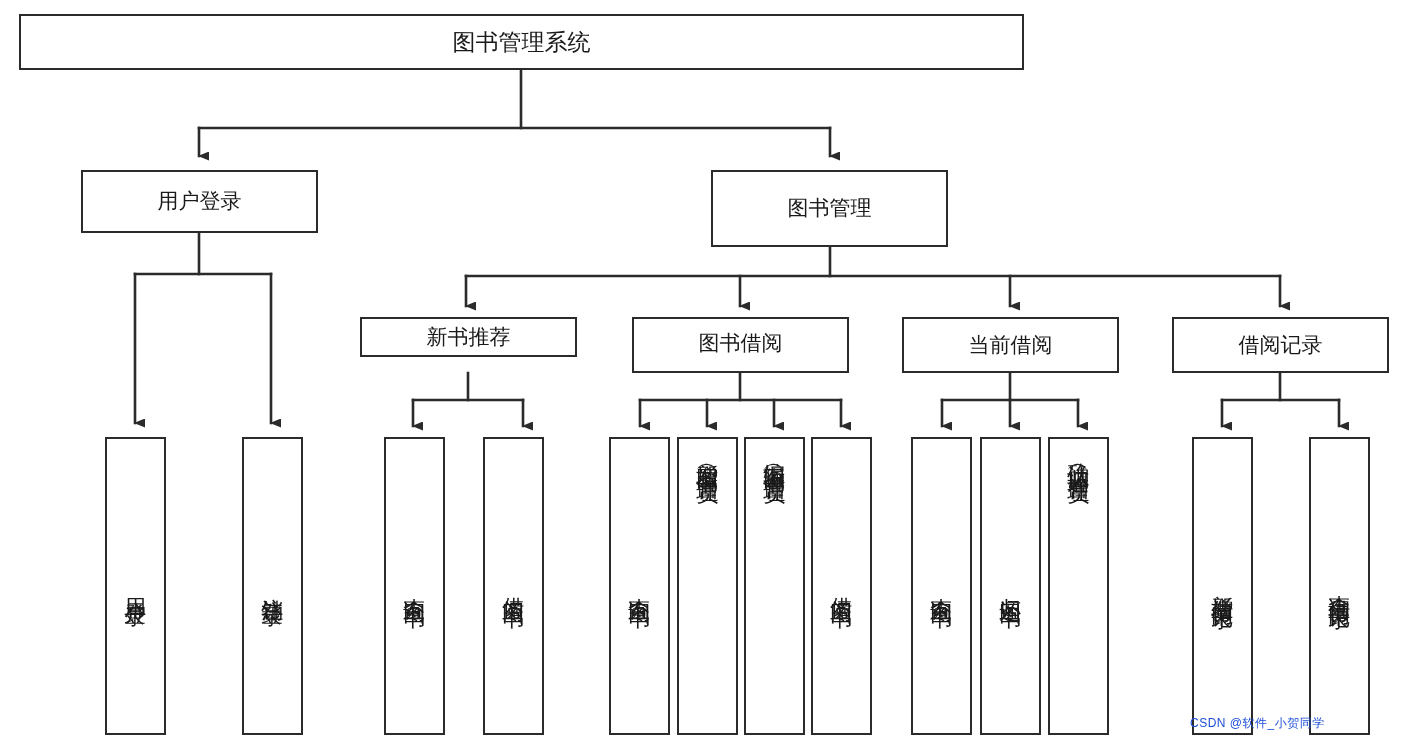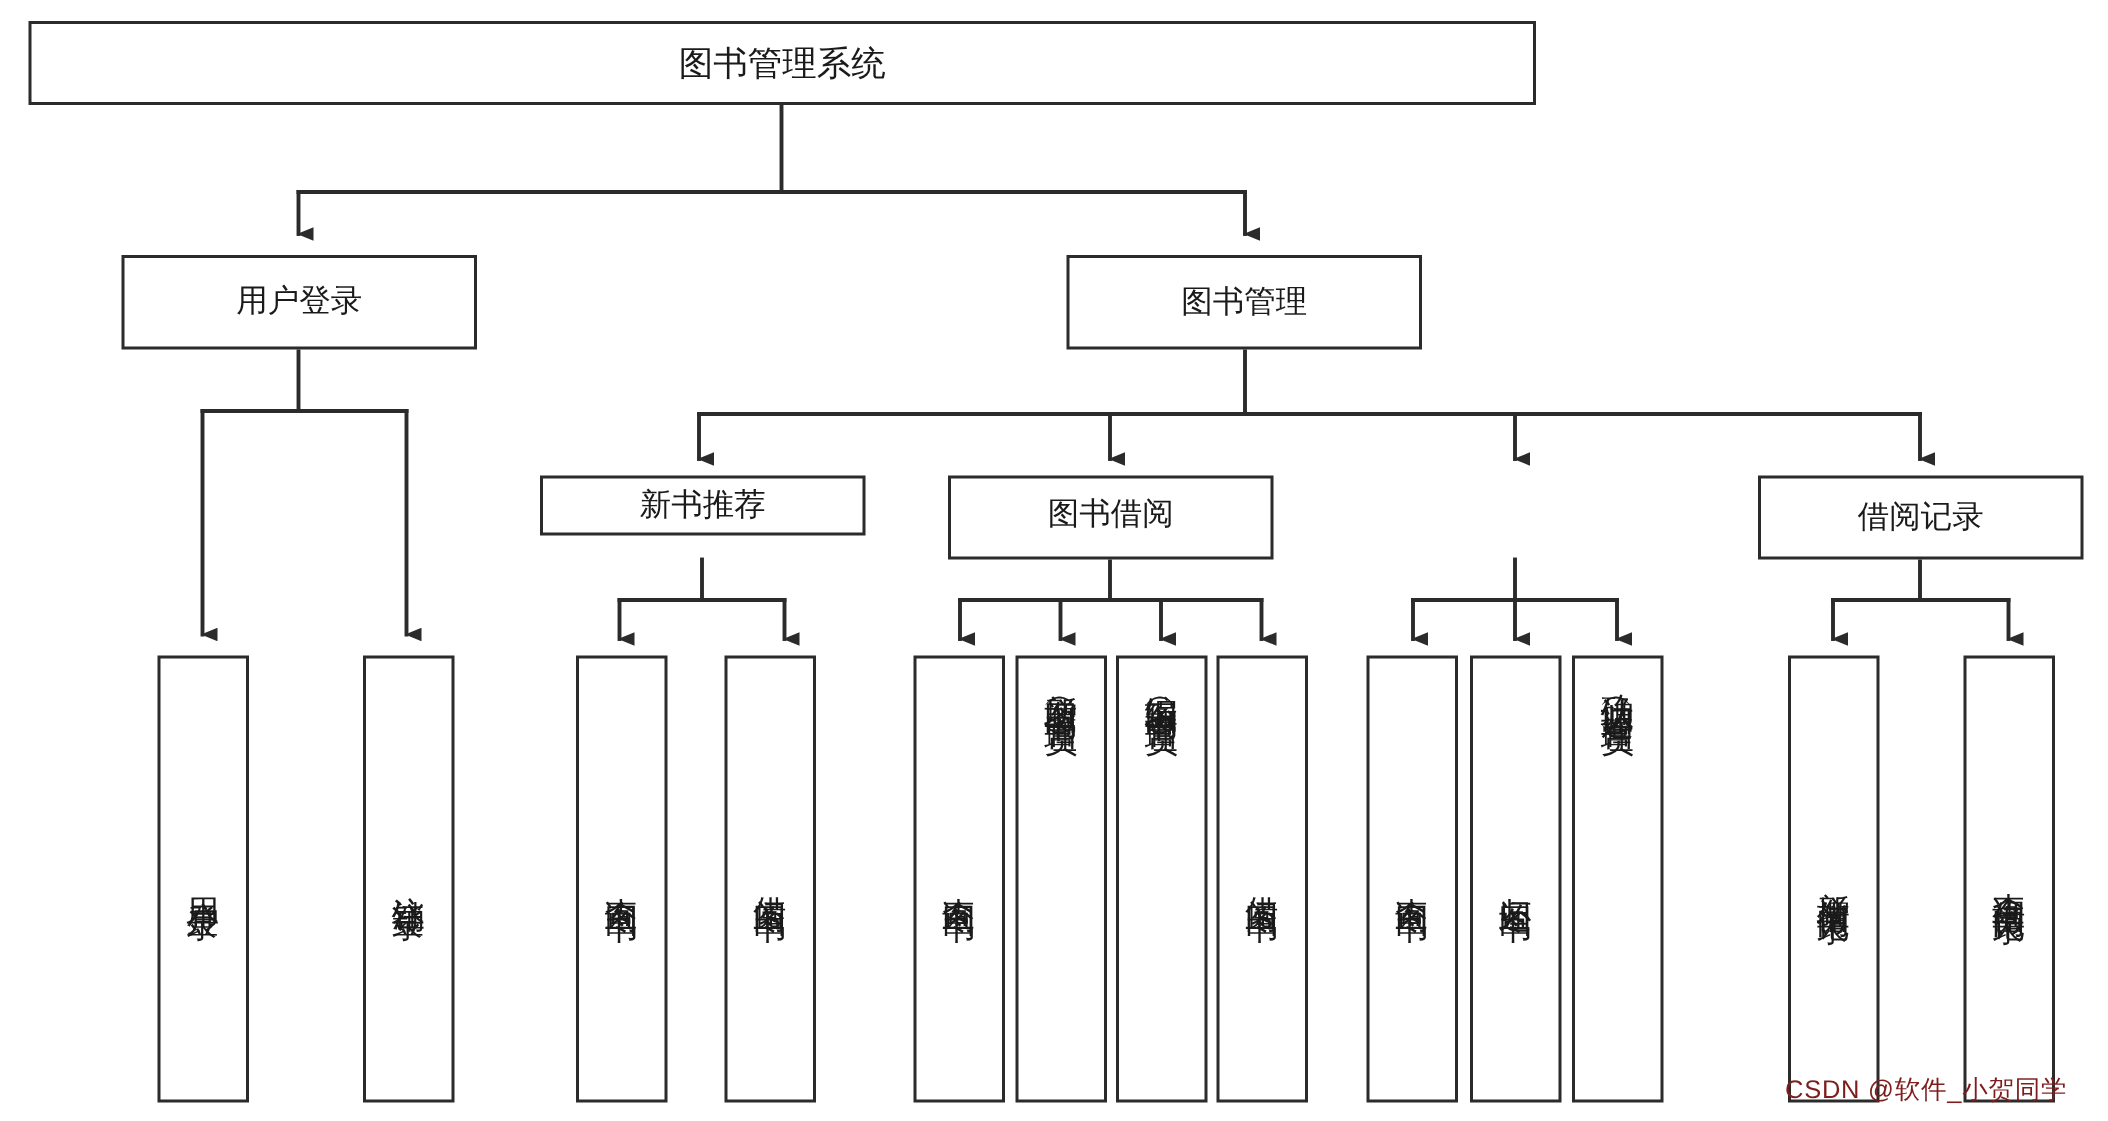--- a/index.html
+++ b/index.html
@@ -57,22 +57,22 @@
     font-size: 22px;
     letter-spacing: 3px;
     white-space: nowrap;
   }
   .node.leaf.center-text {
     align-items: center;
     padding-top: 0;
   }
   .watermark {
     position: absolute;
-    color: #7f1d1d;
-    font-size: 17px;
+    color: #1d4ed8;
+    font-size: 12px;
     white-space: nowrap;
     letter-spacing: 0.5px;
   }
 </style>
 </head>
 <body>
 
 <div id="canvas">
 
   <svg class="edges" viewBox="0 0 1405 747">
@@ -129,32 +129,35 @@
   </svg>
 
   <div class="node root" style="left:19px; top:14px; width:1005px; height:56px;">
     <span class="label">图书管理系统</span>
   </div>
 
   <div class="node branch" style="left:81px; top:170px; width:237px; height:63px;">
     <span class="label">用户登录</span>
   </div>
 
-  <div class="node branch" style="left:711px; top:170px; width:237px; height:63px;font-family:Liberation Serif, serif;">
+  <div class="node branch" style="left:711px; top:170px; width:237px; height:77px;">
     <span class="label">图书管理</span>
   </div>
 
   <div class="node branch" style="left:360px; top:317px; width:217px; height:40px;">
     <span class="label">新书推荐</span>
   </div>
 
   <div class="node branch" style="left:632px; top:317px; width:217px; height:56px;font-family:Liberation Mono, monospace;">
     <span class="label">图书借阅</span>
   </div>
 
+  <div class="node branch" style="left:902px; top:317px; width:217px; height:56px;">
+    <span class="label">当前借阅</span>
+  </div>
 
   <div class="node branch" style="left:1172px; top:317px; width:217px; height:56px;">
     <span class="label">借阅记录</span>
   </div>
 
   <div class="node leaf center-text" style="left:105px; top:437px; width:61px; height:298px;">
     <span class="label">用户登录</span>
   </div>
 
   <div class="node leaf center-text" style="left:242px; top:437px; width:61px; height:298px;">

